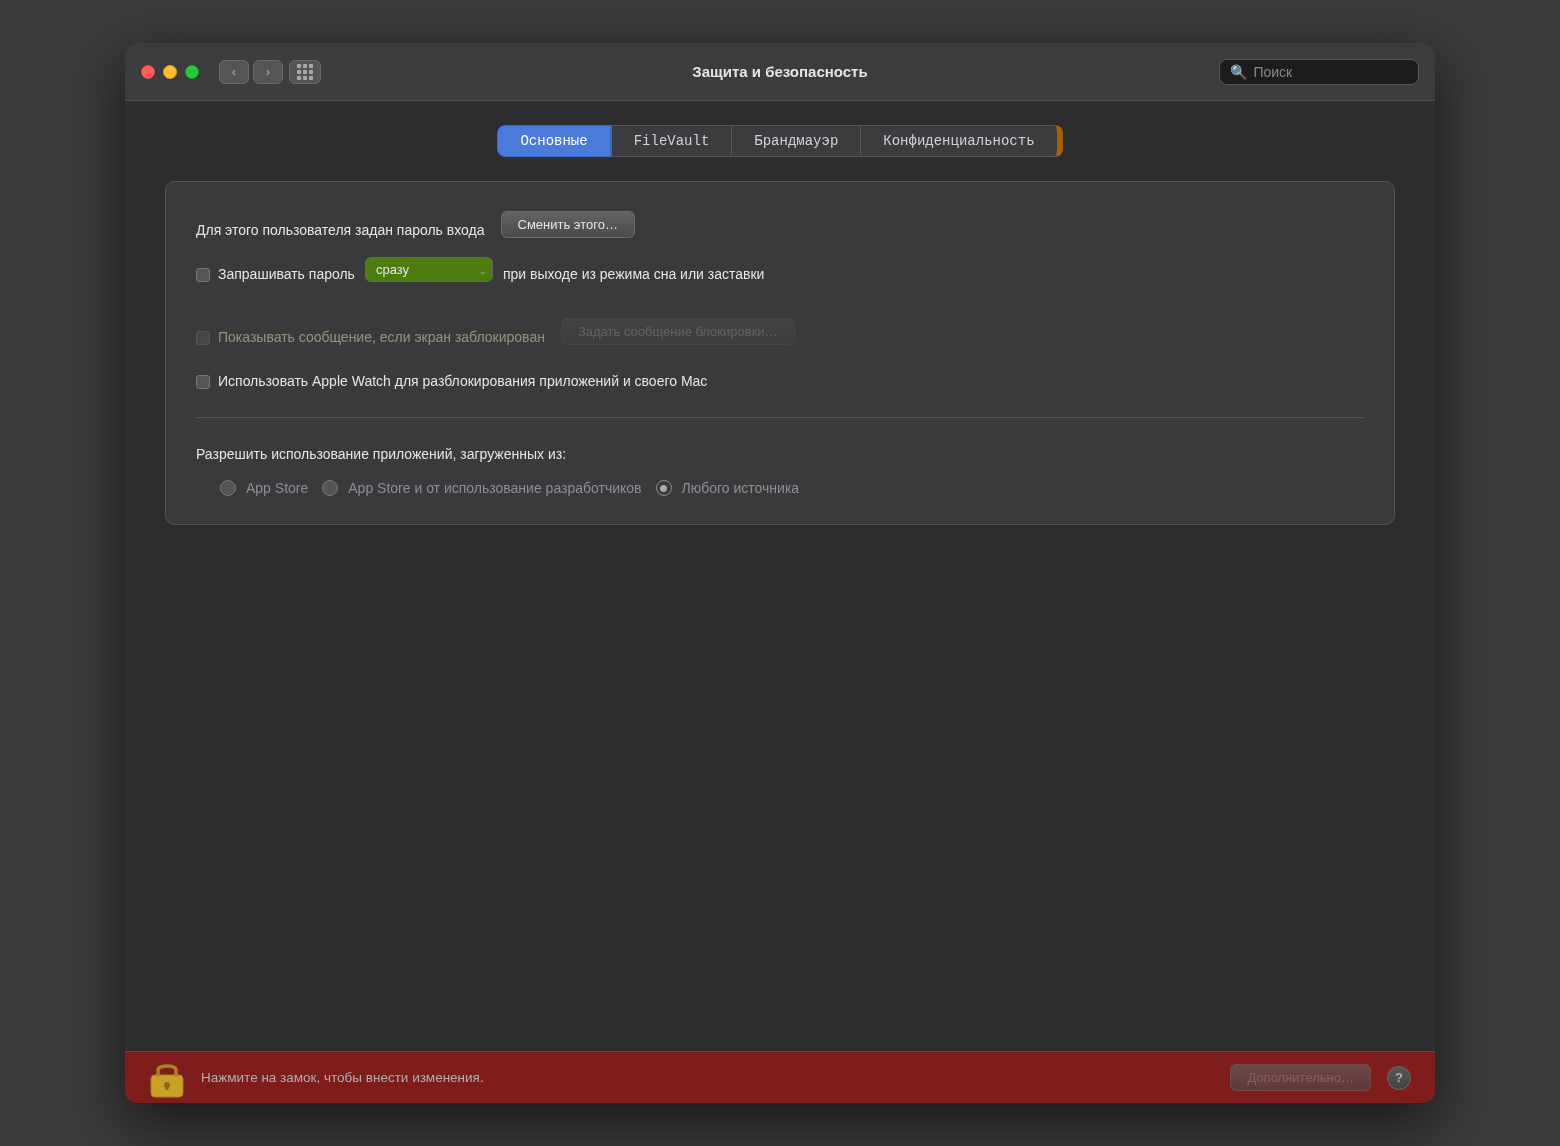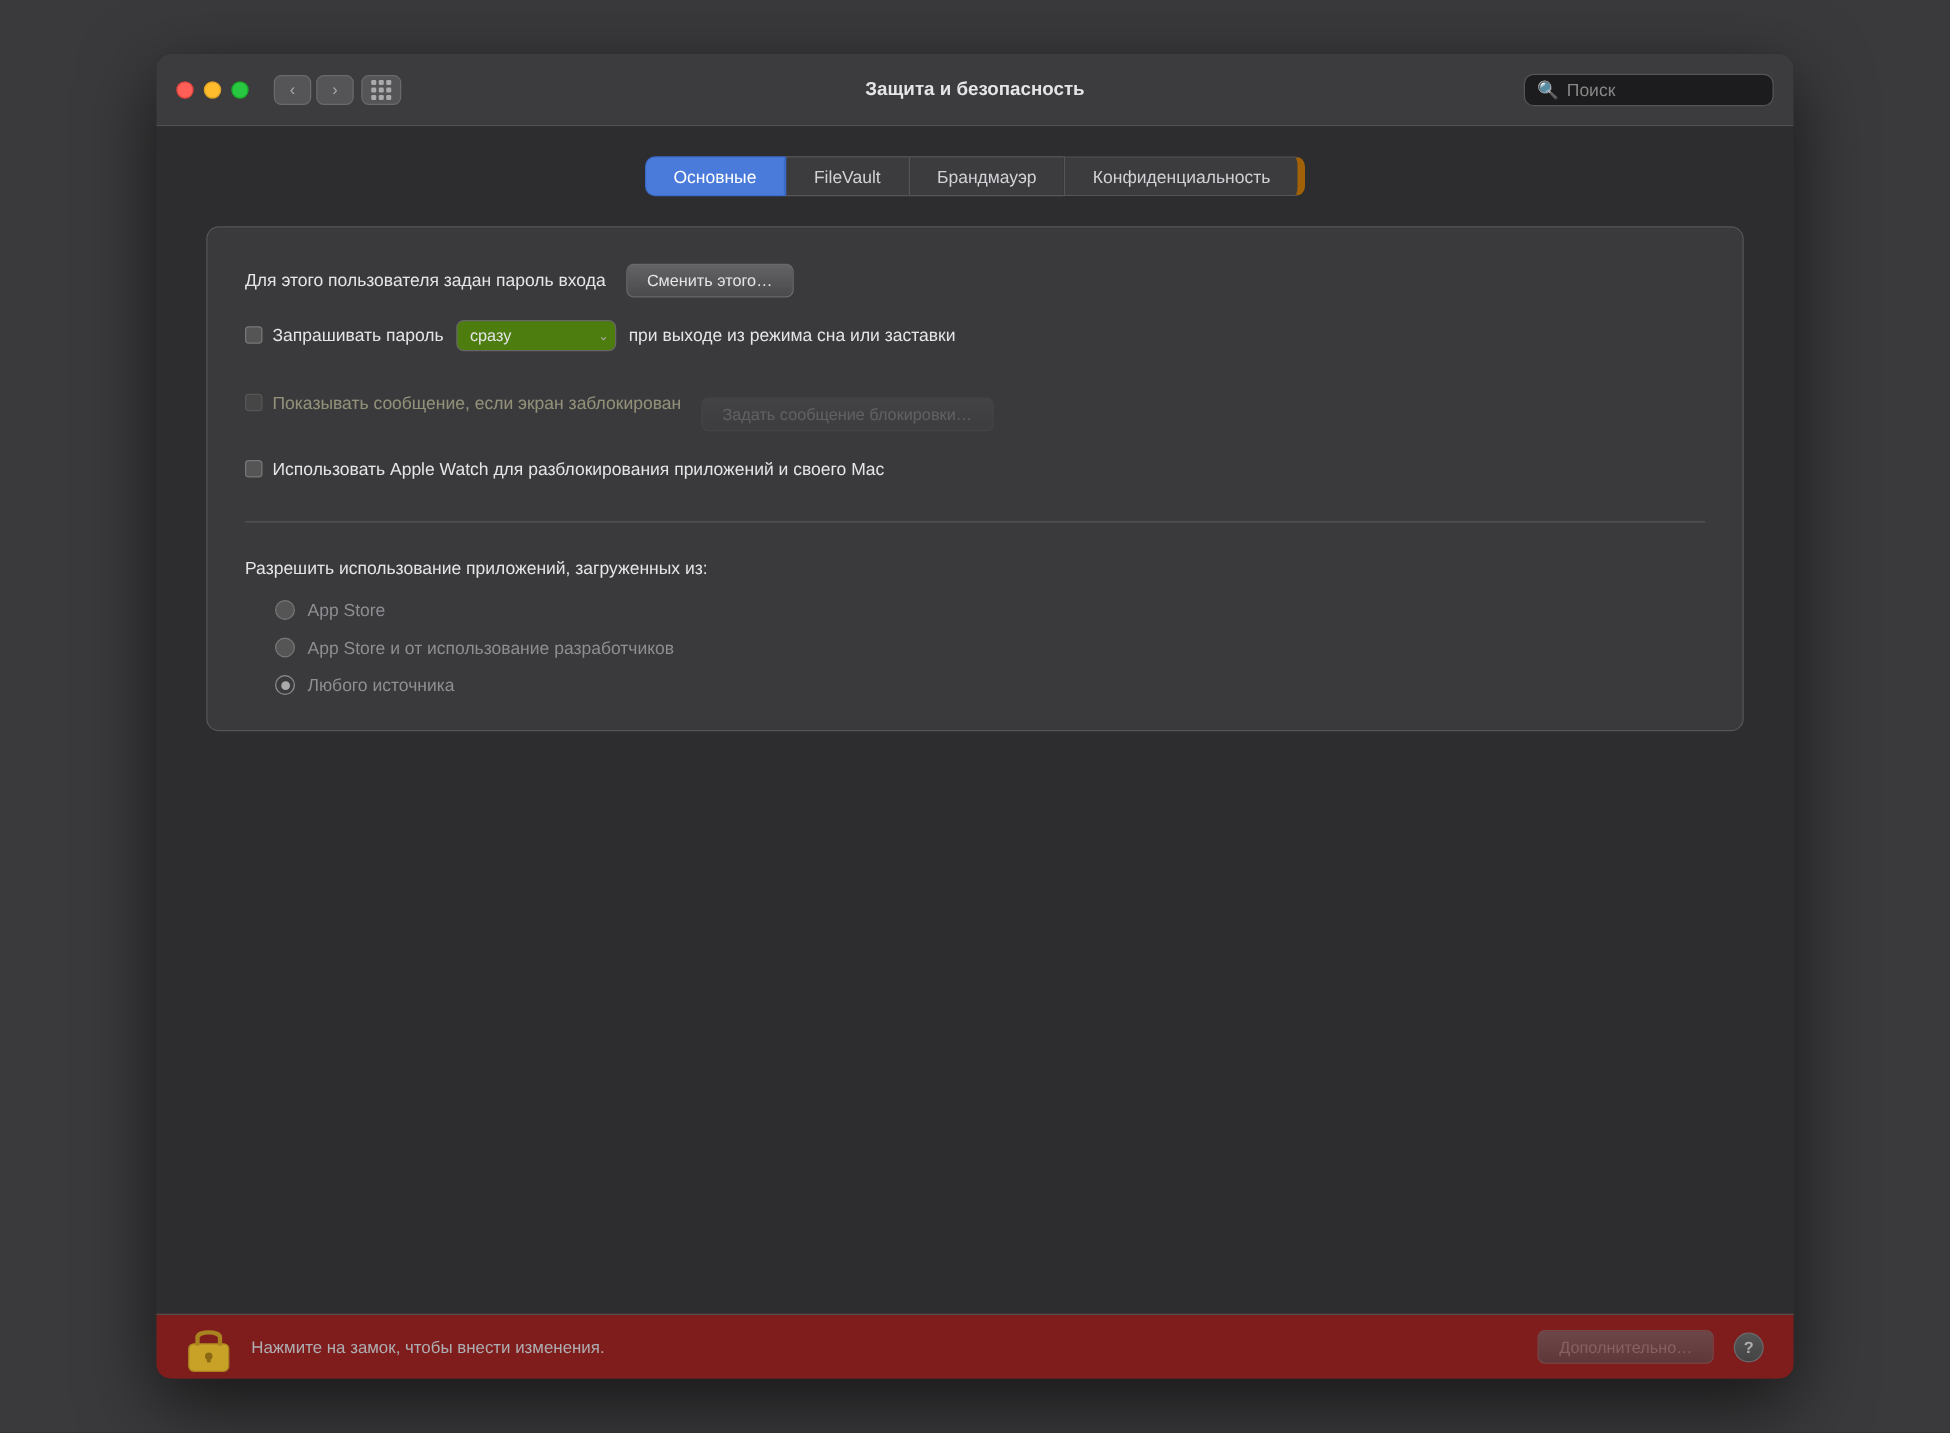--- a/index.html
+++ b/index.html
@@ -157,20 +157,21 @@
 
     .tab {
       padding: 7px 22px;
       font-size: 14px;
       cursor: pointer;
       color: #d1d1d6;
       background: #3c3c3e;
       border: 1px solid #555;
       border-right: none;
       transition: background 0.15s;
+      font-family: Liberation Mono, monospace;
     }
 
     .tab:first-child { border-radius: 8px 0 0 8px; }
     .tab:last-child { border-radius: 0 8px 8px 0; border-right: 6px solid #a16207; }
 
     .tab.active {
       background: #4a7bdb;
       color: #fff;
       border-color: #3a6bc9;
       border-right: 1px solid #3a6bc9;
@@ -181,21 +182,21 @@
     .panel {
       background: #3a3a3c;
       border: 1px solid #555;
       border-radius: 10px;
       padding: 28px 30px;
     }
 
     
     .setting-row {
       display: flex;
-      align-items: center;
+      align-items: flex-end;
       margin-bottom: 16px;
       min-height: 28px;
     }
 
     .setting-row.disabled { opacity: 0.45; }
 
     .setting-label {
       color: #e5e5e7;
       font-size: 14px;
     }
@@ -275,21 +276,21 @@
     .section-label {
       color: #e5e5e7;
       font-size: 14px;
       margin-bottom: 18px;
       font-weight: 500;
     }
 
     
     .radio-group {
       display: flex;
-      flex-direction: column;
+      flex-direction: row;
       gap: 14px;
       margin-left: 24px;
     }
 
     .radio-row {
       display: flex;
       align-items: center;
       gap: 10px;
     }
 

